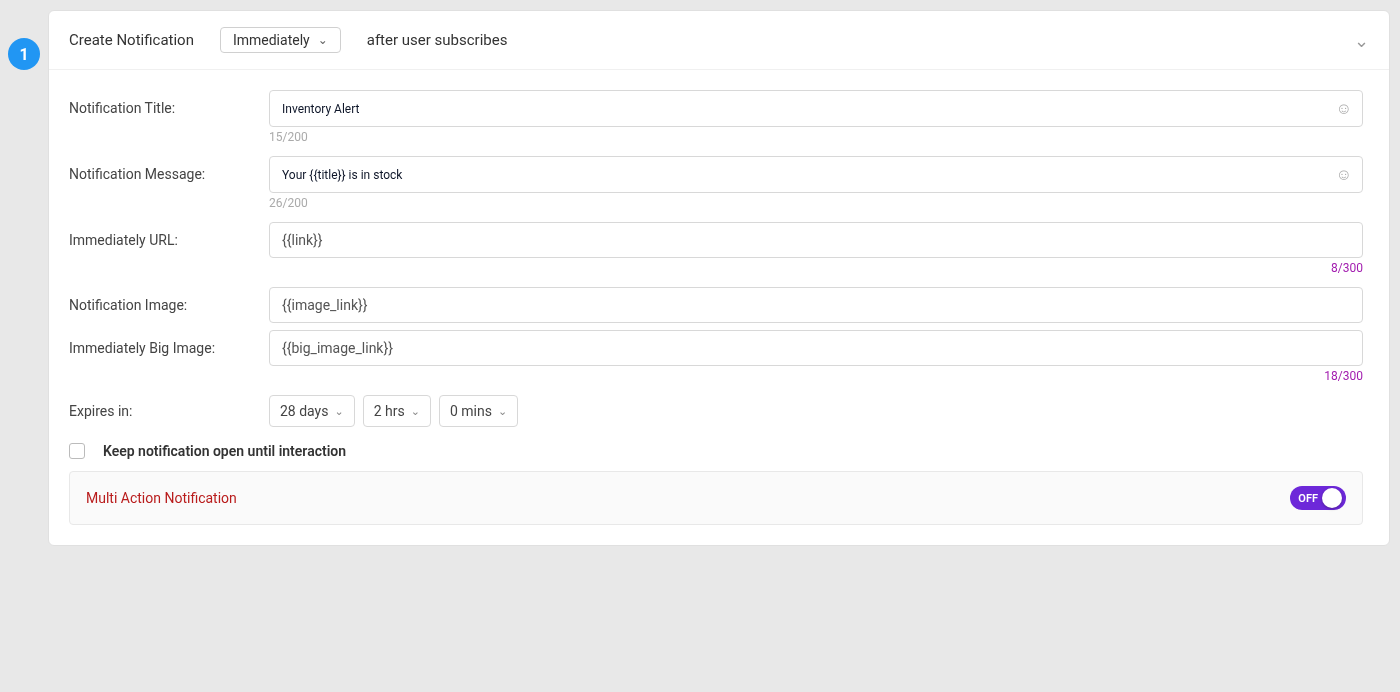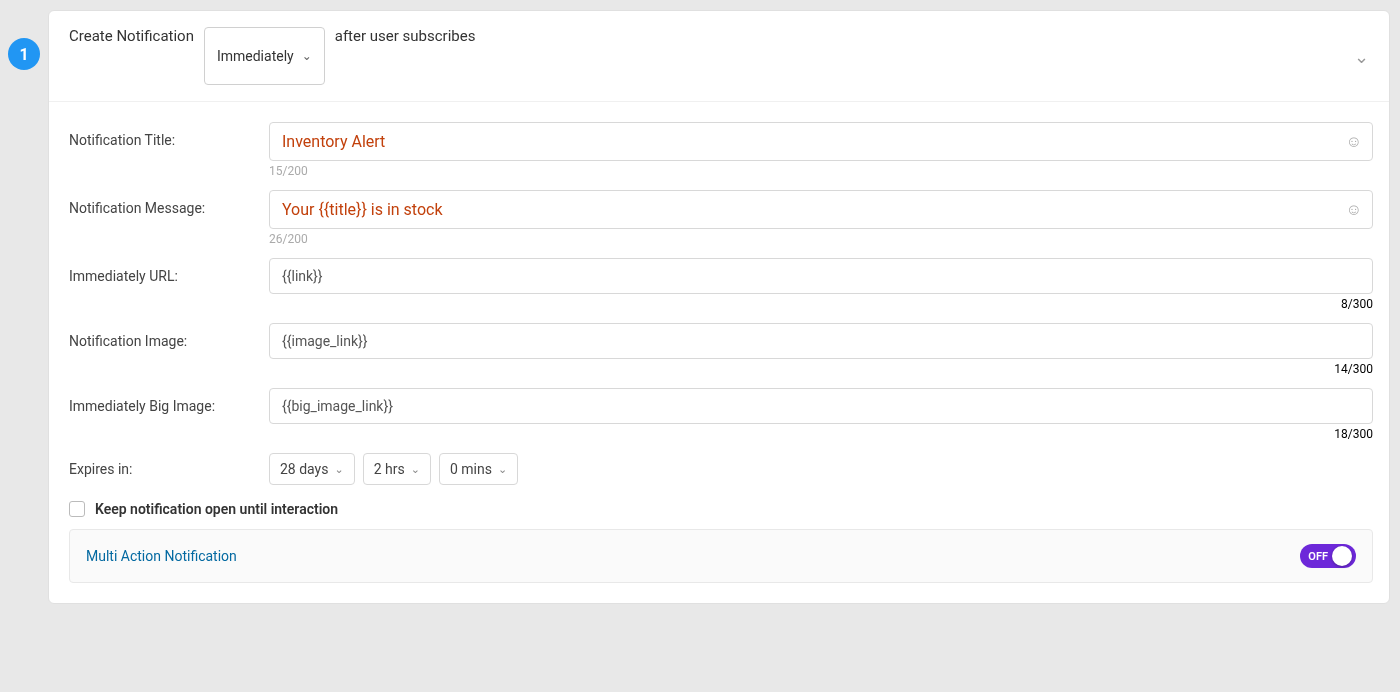--- a/index.html
+++ b/index.html
@@ -48,35 +48,36 @@
     .card-header {
       display: flex;
       align-items: center;
       justify-content: space-between;
       padding: 16px 20px;
       border-bottom: 1px solid #f0f0f0;
     }
 
     .card-header-left {
       display: flex;
-      gap: 10px;
+      align-items: center;
+      gap: 26px;
     }
 
     .create-label {
       font-size: 15px;
       color: #333;
       font-weight: 400;
     }
 
     .immediately-dropdown {
       display: flex;
       align-items: center;
       border: 1px solid #d0d0d0;
       border-radius: 4px;
-      padding: 20px 12px;
+      padding: 4px 12px;
       font-size: 14px;
       color: #333;
       background: #fff;
       cursor: pointer;
       gap: 8px;
     }
 
     .immediately-dropdown .chevron {
       font-size: 12px;
       color: #666;
@@ -87,21 +88,21 @@
       color: #333;
     }
 
     .collapse-chevron {
       font-size: 18px;
       color: #999;
       cursor: pointer;
     }
 
     .card-body {
-      padding: 20px 16px 20px 20px;
+      padding: 20px 26px 20px 20px;
     }
 
     .form-row {
       display: flex;
       align-items: flex-start;
       margin-bottom: 4px;
     }
 
     .form-label {
       width: 200px;
@@ -124,22 +125,22 @@
       border: 1px solid #d8d8d8;
       border-radius: 4px;
       background: #fff;
     }
 
     .input-with-icon input {
       flex: 1;
       border: none;
       outline: none;
       padding: 9px 12px;
-      font-size: 16px;
-      color: #c2410c;
+      font-size: 12px;
+      color: #0f172a;
       background: transparent;
     }
 
     .input-with-icon .emoji-icon {
       padding: 8px 10px;
       color: #aaa;
       font-size: 16px;
       cursor: pointer;
       flex-shrink: 0;
     }
@@ -159,21 +160,21 @@
       font-size: 14px;
       color: #555;
       outline: none;
       width: 100%;
       margin-bottom: 3px;
     }
 
     .char-count-below {
       text-align: right;
       font-size: 12px;
-      color: #000000;
+      color: #a21caf;
       margin-bottom: 8px;
     }
 
     .expires-row {
       display: flex;
       align-items: center;
       margin-bottom: 4px;
     }
 
     .expires-label {
@@ -202,21 +203,21 @@
     }
 
     .expires-select .sel-chevron {
       font-size: 11px;
       color: #888;
     }
 
     .checkbox-row {
       display: flex;
       align-items: center;
-      gap: 10px;
+      gap: 18px;
       margin: 16px 0 12px 0;
     }
 
     .checkbox-box {
       width: 16px;
       height: 16px;
       border: 1px solid #bbb;
       border-radius: 3px;
       background: #fff;
       flex-shrink: 0;
@@ -234,21 +235,21 @@
       align-items: center;
       justify-content: space-between;
       border: 1px solid #e8e8e8;
       border-radius: 4px;
       padding: 14px 16px;
       background: #fafafa;
     }
 
     .multi-action-label {
       font-size: 14px;
-      color: #0369a1;
+      color: #b91c1c;
     }
 
     .toggle-off {
       display: flex;
       align-items: center;
       background: #6d28d9;
       border-radius: 12px;
       padding: 2px 4px 2px 2px;
       cursor: pointer;
       width: 56px;
@@ -320,21 +321,20 @@
       <div class="form-field-wrap">
         <input type="text" class="simple-input" value="{{link}}" style="">
         <div class="char-count-below">8/300</div>
       </div>
     </div>
 
     <div class="form-row">
       <div class="form-label">Notification Image:</div>
       <div class="form-field-wrap">
         <input type="text" class="simple-input" value="{{image_link}}" style="">
-        <div class="char-count-below">14/300</div>
       </div>
     </div>
 
     <div class="form-row">
       <div class="form-label">Immediately Big Image:</div>
       <div class="form-field-wrap">
         <input type="text" class="simple-input" value="{{big_image_link}}" style="">
         <div class="char-count-below">18/300</div>
       </div>
     </div>

